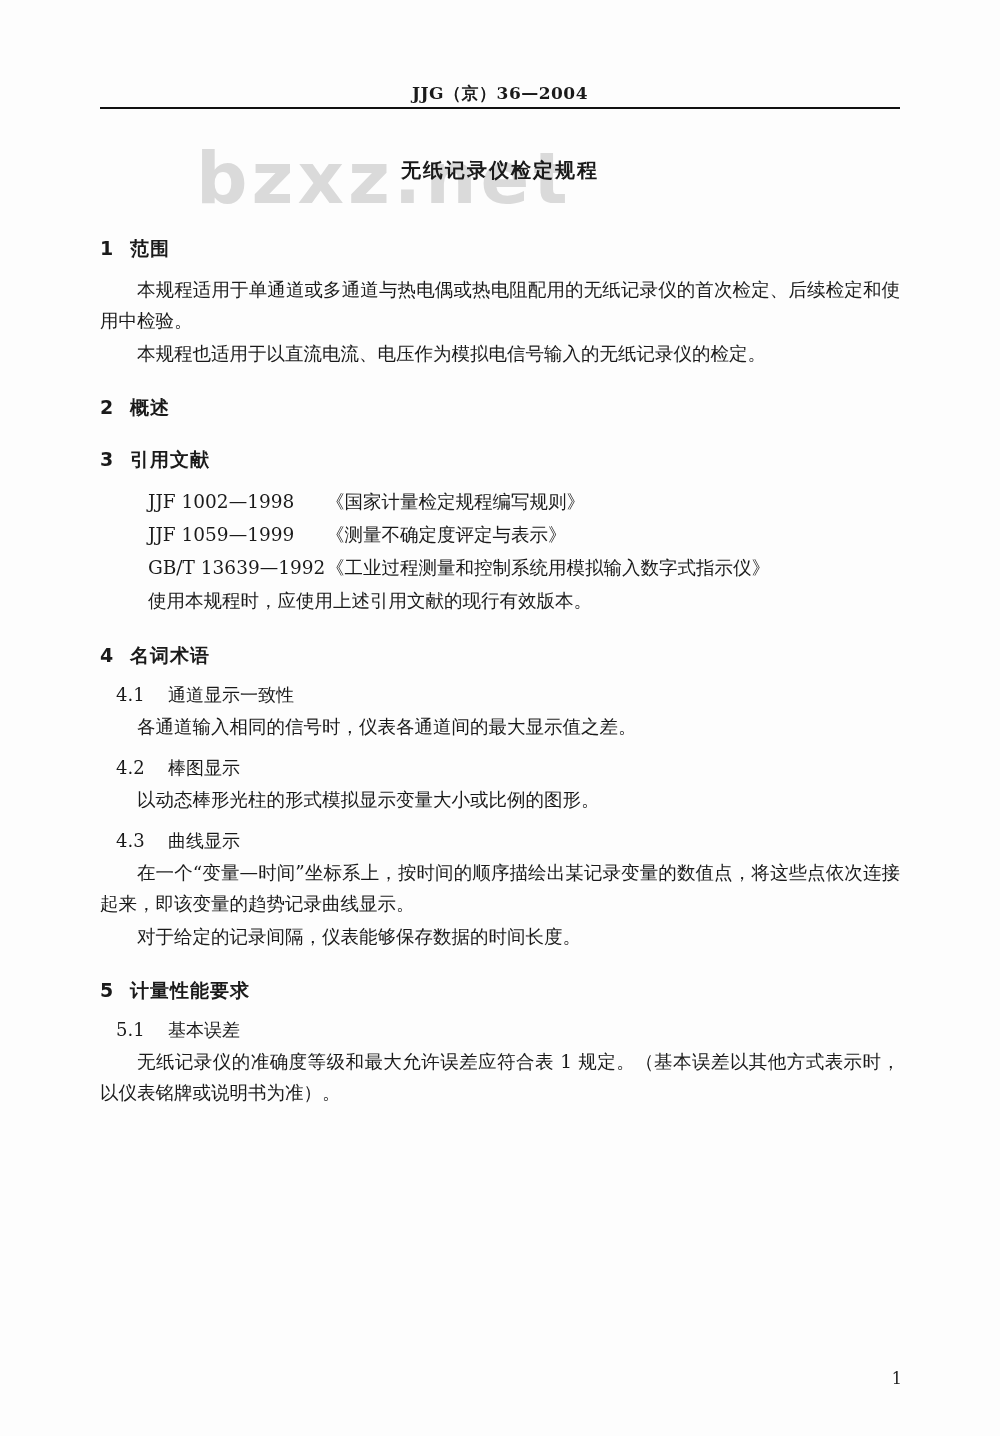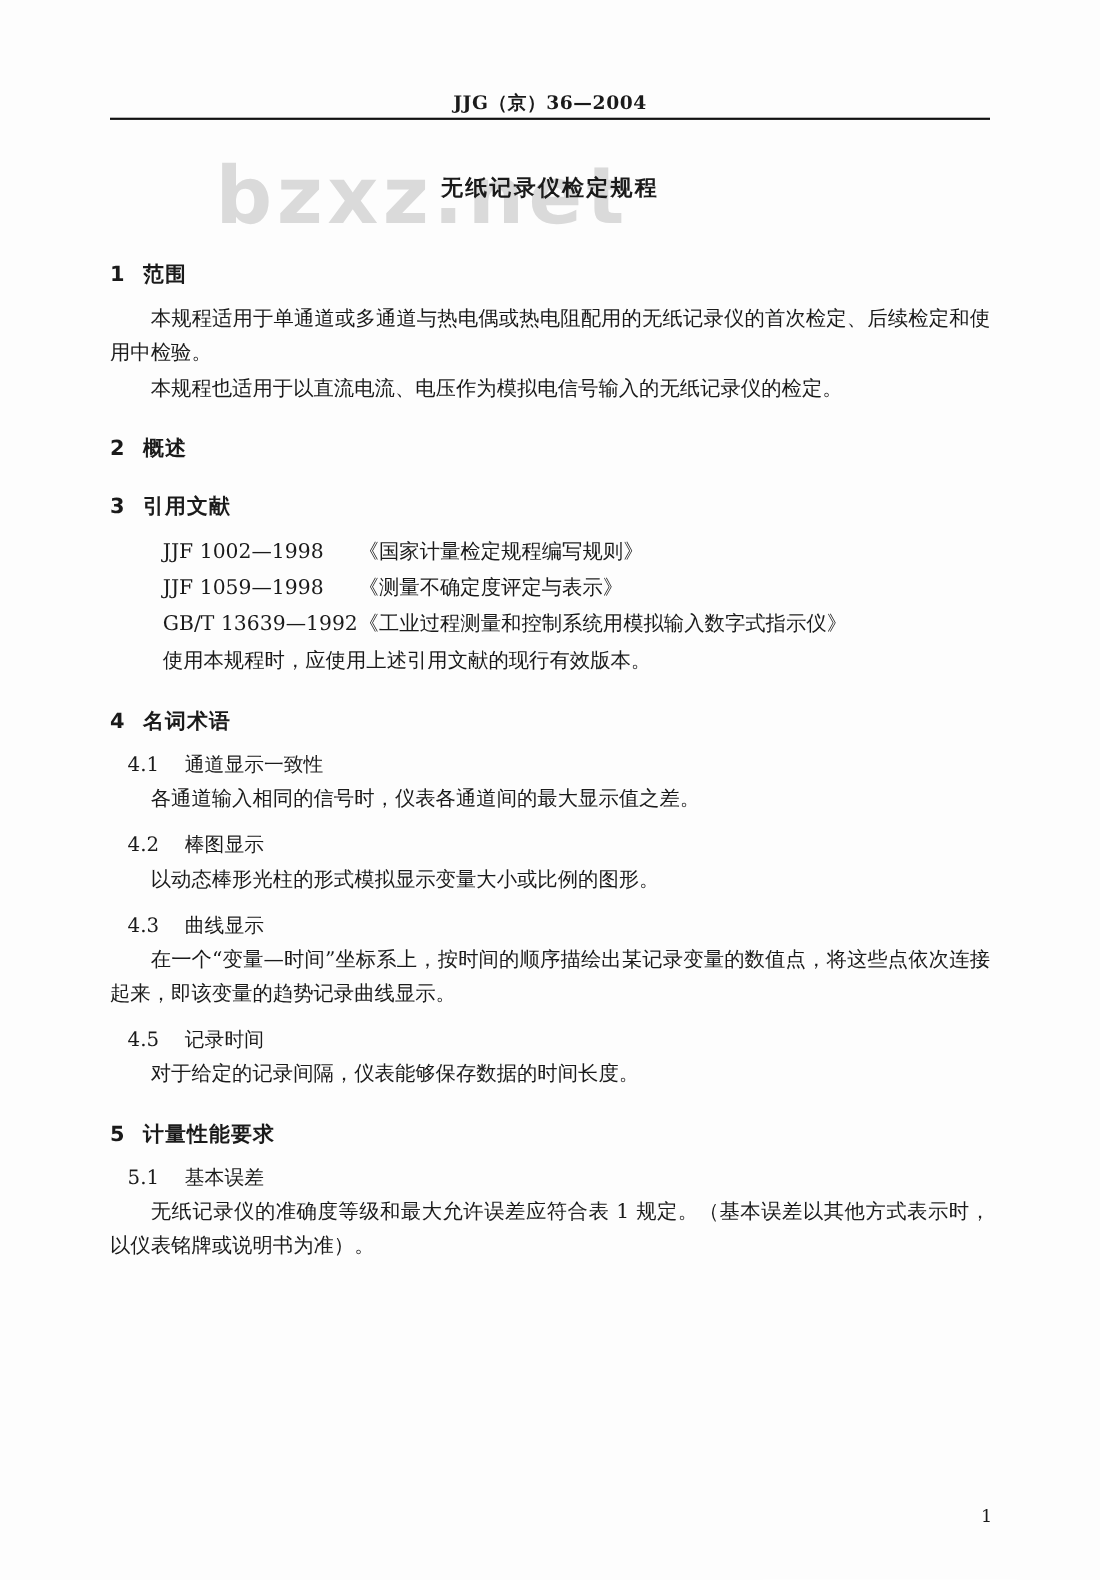--- a/index.html
+++ b/index.html
@@ -142,21 +142,21 @@
     </div>
 
     <div class="sec-head">
       <span class="num">3</span><span>引用文献</span>
     </div>
     <div class="ref-list">
       <div class="ref-item">
         <span class="code">JJF 1002—1998</span><span>《国家计量检定规程编写规则》</span>
       </div>
       <div class="ref-item">
-        <span class="code">JJF 1059—1998</span><span>《测量不确定度评定与表示》</span>
+        <span class="code">JJF 1059—1999</span><span>《测量不确定度评定与表示》</span>
       </div>
       <div class="ref-item">
         <span class="code">GB/T 13639—1992</span><span>《工业过程测量和控制系统用模拟输入数字式指示仪》</span>
       </div>
       <div class="ref-note">使用本规程时，应使用上述引用文献的现行有效版本。</div>
     </div>
 
     <div class="sec-head">
       <span class="num">4</span><span>名词术语</span>
     </div>
@@ -177,23 +177,20 @@
 
     <div class="sub-block">
       <div class="sub-head">
         <span class="num">4.3</span><span>曲线显示</span>
       </div>
       <p class="body-text">在一个“变量—时间”坐标系上，按时间的顺序描绘出某记录变量的数值点，将这些点依次连接起来，即该变量的趋势记录曲线显示。</p>
     </div>
 
 
     <div class="sub-block">
-      <div class="sub-head">
-        <span class="num">4.5</span><span>记录时间</span>
-      </div>
       <p class="body-text">对于给定的记录间隔，仪表能够保存数据的时间长度。</p>
     </div>
 
     <div class="sec-head">
       <span class="num">5</span><span>计量性能要求</span>
     </div>
 
     <div class="sub-block">
       <div class="sub-head">
         <span class="num">5.1</span><span>基本误差</span>

